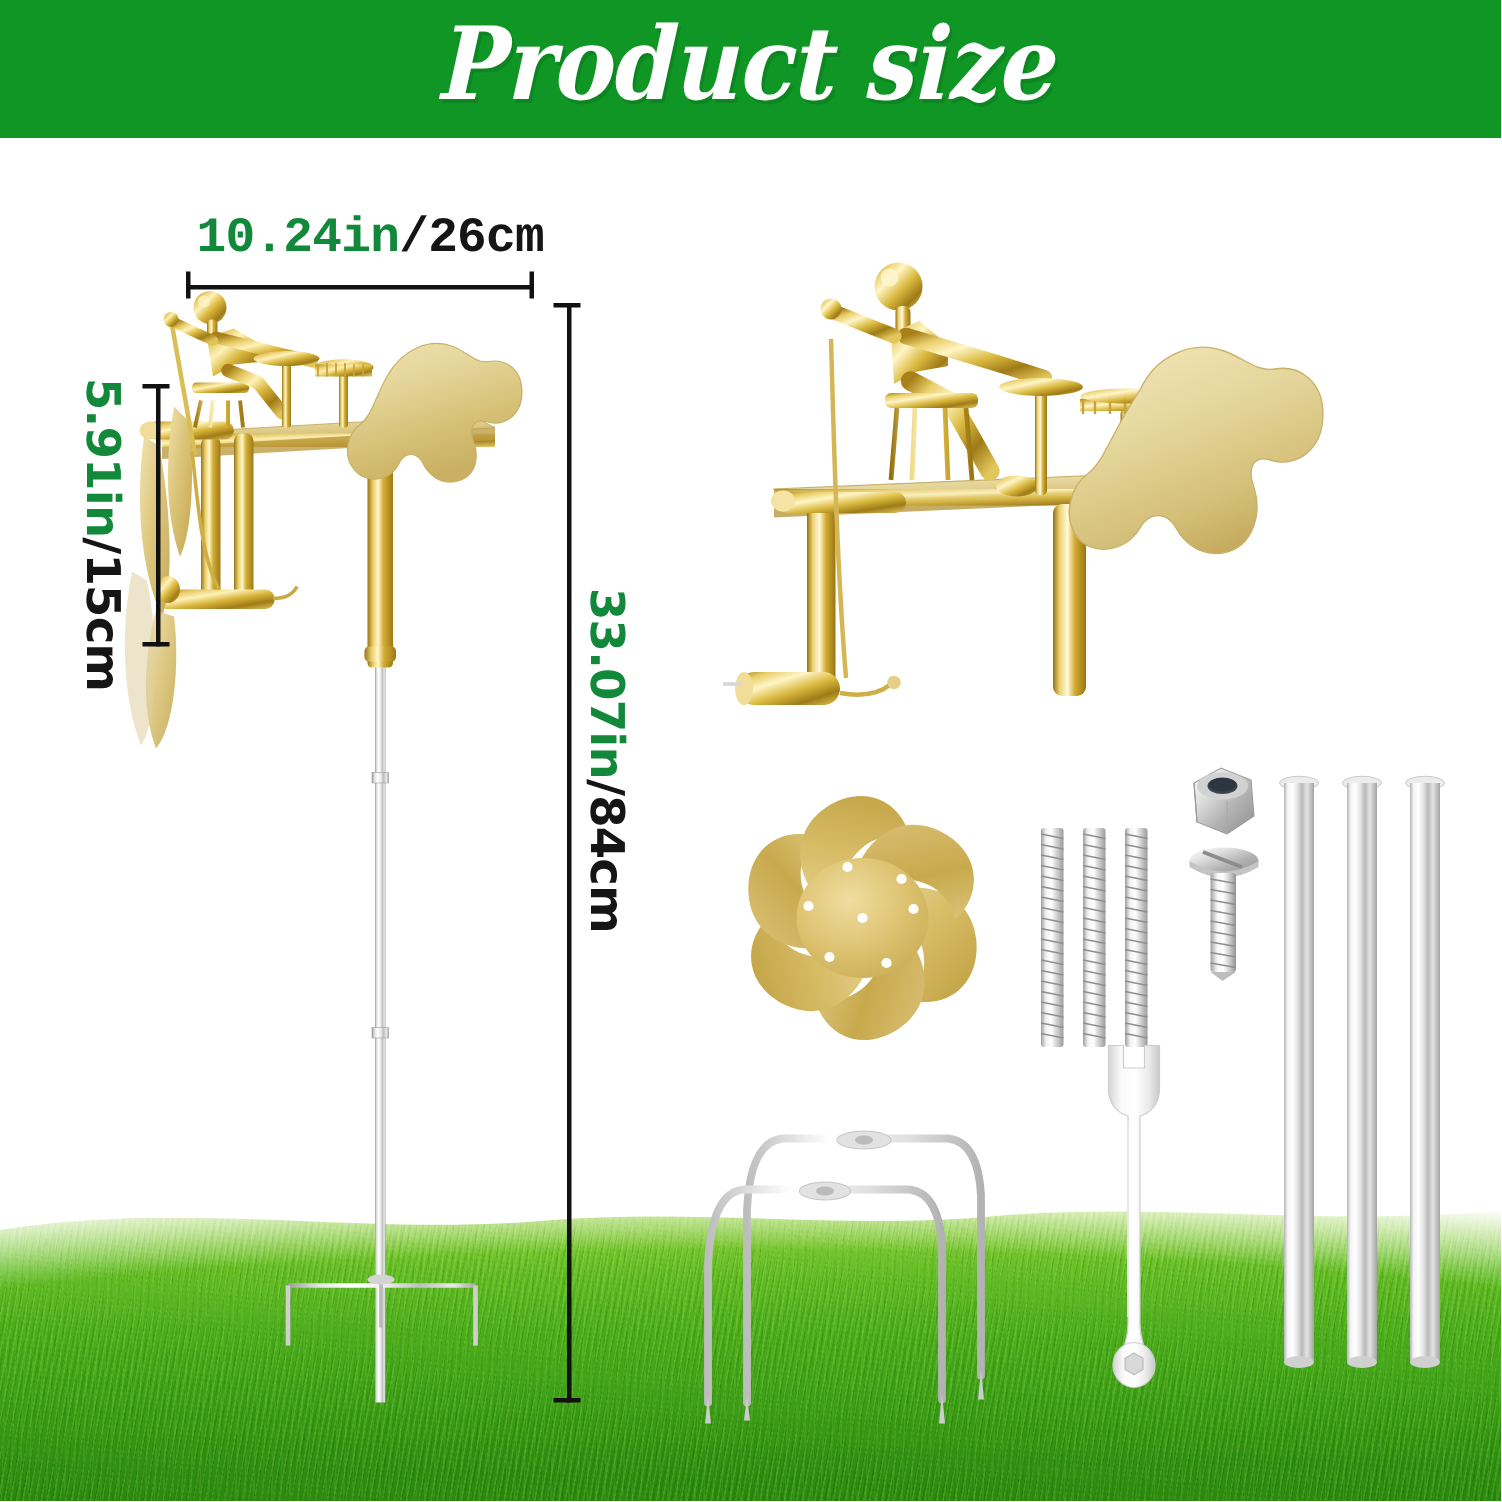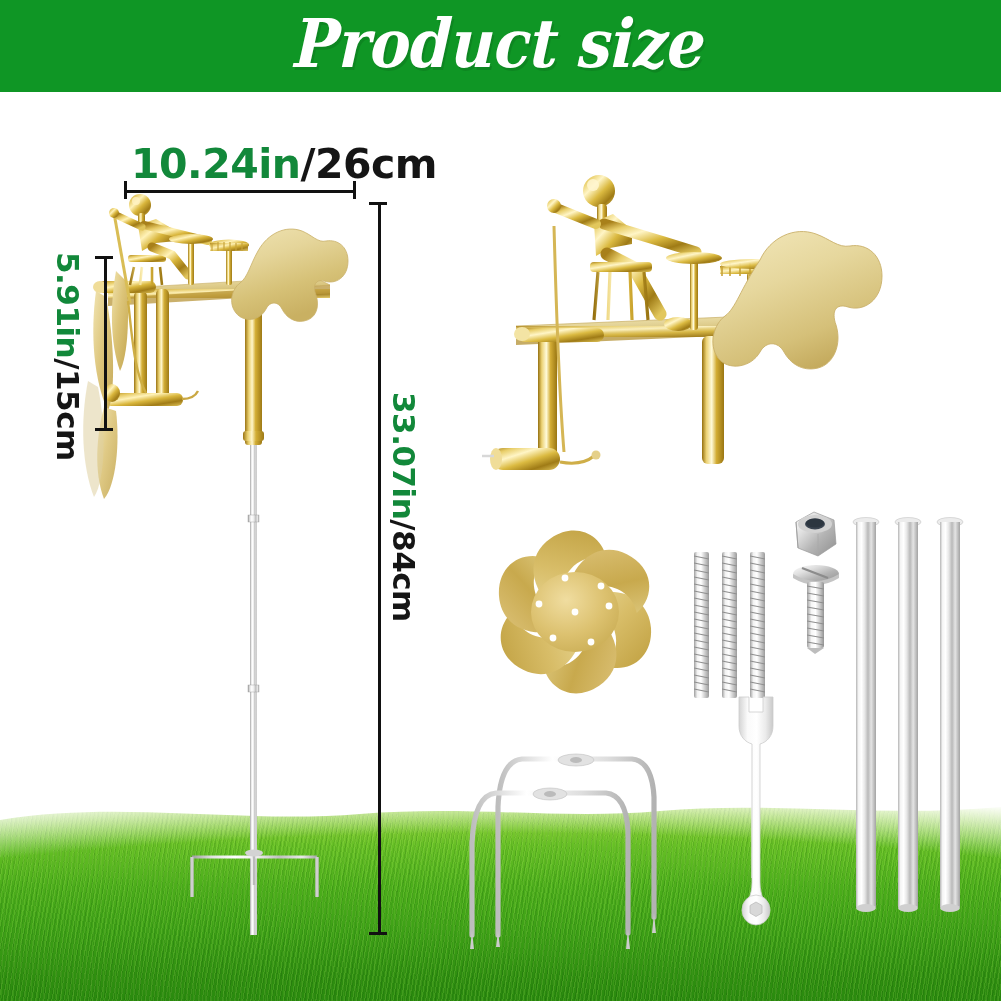--- a/index.html
+++ b/index.html
@@ -231,21 +231,21 @@
                C188,136 172,138 164,128
                C156,118 160,104 168,98
                C176,92 178,80 186,66 Z" fill="url(#pgld)" stroke="#c9b068" stroke-width="0.8"></path>
     </g>
   </svg>
 
   <div>
     <div class="dim-line dim-h" style="left:124px;top:190px;width:232px;"></div>
     <div class="cap-v" style="left:124px;top:181px;"></div>
     <div class="cap-v" style="left:353px;top:181px;"></div>
-    <div class="dim-label" style="left:131px;top:140px;font-size:41px;">
+    <div class="dim-label" style="left:131px;top:140px;font-size:33px;font-family:Liberation Mono, monospace;">
       <span class="in">10.24in</span><span class="cm">/26cm</span>
     </div>
   </div>
 
   <div>
     <div class="dim-line dim-v" style="left:104px;top:256px;height:175px;"></div>
     <div class="cap-h" style="left:95px;top:256px;"></div>
     <div class="cap-h" style="left:95px;top:428px;"></div>
     <div class="dim-label rot" style="left:86px;top:252px;font-size:31px;transform:rotate(90deg);">
       <span class="in">5.91in</span><span class="cm">/15cm</span>

